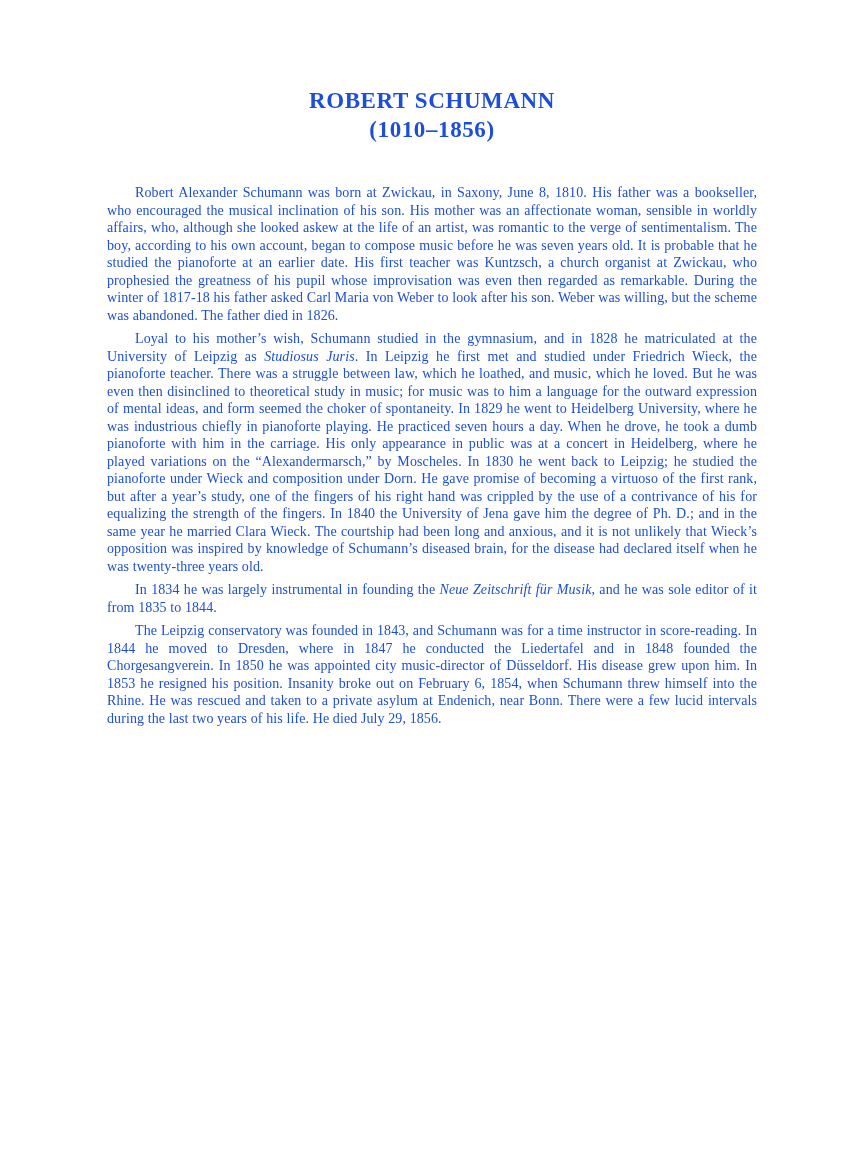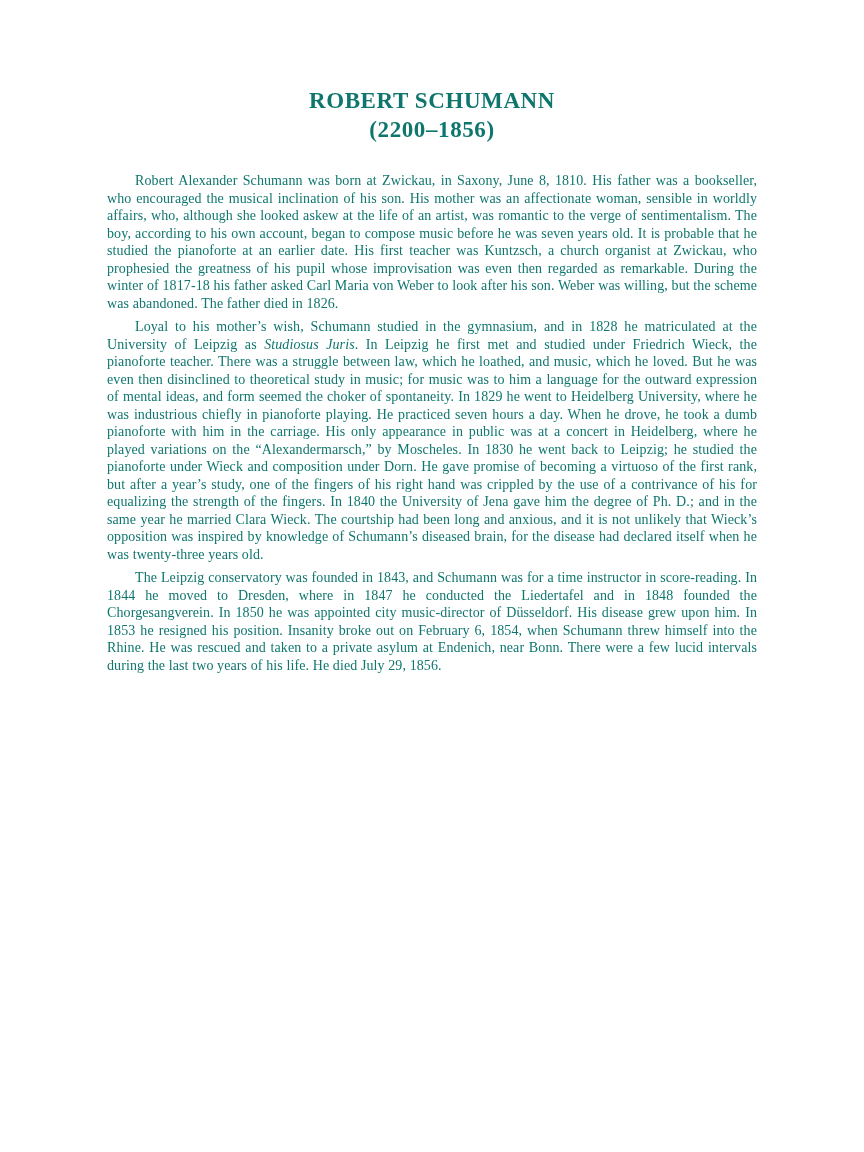--- a/index.html
+++ b/index.html
@@ -6,53 +6,54 @@
     margin: 0;
     padding: 0;
     background: #ffffff;
   }
   .page {
     position: relative;
     width: 864px;
     height: 1152px;
     background: #ffffff;
     font-family: "Liberation Serif", serif;
-    color: #0f766e;
+    color: #1d4ed8;
     overflow: hidden;
   }
   .title-block {
     padding-top: 86px;
     text-align: center;
     font-weight: bold;
     font-size: 23px;
     line-height: 29px;
     letter-spacing: 0.6px;
     margin: 0;
   }
   .body-text {
     width: 650px;
-    margin: 28px auto 0 auto;
+    margin: 40px auto 0 auto;
     font-size: 14px;
     line-height: 17.5px;
     text-align: justify;
     letter-spacing: 0.1px;
   }
   .body-text p {
     margin: 0 0 6px 0;
     text-indent: 28px;
   }
   .body-text i {
   }
 </style>
 </head>
 <body>
 
 <div class="page">
   <h1 class="title-block">
     <span>ROBERT SCHUMANN</span><br>
-    <span>(2200–1856)</span>
+    <span>(1010–1856)</span>
   </h1>
   <div class="body-text">
       <p><span>Robert Alexander Schumann was born at Zwickau, in Saxony, June 8, 1810. His father was a bookseller, who encouraged the musical inclination of his son. His mother was an affectionate woman, sensible in worldly affairs, who, although she looked askew at the life of an artist, was romantic to the verge of sentimentalism. The boy, according to his own account, began to compose music before he was seven years old. It is probable that he studied the pianoforte at an earlier date. His first teacher was Kuntzsch, a church organist at Zwickau, who prophesied the greatness of his pupil whose improvisation was even then regarded as remarkable. During the winter of 1817-18 his father asked Carl Maria von Weber to look after his son. Weber was willing, but the scheme was abandoned. The father died in 1826.</span></p>
       <p><span>Loyal to his mother’s wish, Schumann studied in the gymnasium, and in 1828 he matriculated at the University of Leipzig as </span><i>Studiosus Juris</i><span>. In Leipzig he first met and studied under Friedrich Wieck, the pianoforte teacher. There was a struggle between law, which he loathed, and music, which he loved. But he was even then disinclined to theoretical study in music; for music was to him a language for the outward expression of mental ideas, and form seemed the choker of spontaneity. In 1829 he went to Heidelberg University, where he was industrious chiefly in pianoforte playing. He practiced seven hours a day. When he drove, he took a dumb pianoforte with him in the carriage. His only appearance in public was at a concert in Heidelberg, where he played variations on the “Alexandermarsch,” by Moscheles. In 1830 he went back to Leipzig; he studied the pianoforte under Wieck and composition under Dorn. He gave promise of becoming a virtuoso of the first rank, but after a year’s study, one of the fingers of his right hand was crippled by the use of a contrivance of his for equalizing the strength of the fingers. In 1840 the University of Jena gave him the degree of Ph. D.; and in the same year he married Clara Wieck. The courtship had been long and anxious, and it is not unlikely that Wieck’s opposition was inspired by knowledge of Schumann’s diseased brain, for the disease had declared itself when he was twenty-three years old.</span></p>
+      <p><span>In 1834 he was largely instrumental in founding the </span><i>Neue Zeitschrift für Musik</i><span>, and he was sole editor of it from 1835 to 1844.</span></p>
       <p><span>The Leipzig conservatory was founded in 1843, and Schumann was for a time instructor in score-reading. In 1844 he moved to Dresden, where in 1847 he conducted the Liedertafel and in 1848 founded the Chorgesangverein. In 1850 he was appointed city music-director of Düsseldorf. His disease grew upon him. In 1853 he resigned his position. Insanity broke out on February 6, 1854, when Schumann threw himself into the Rhine. He was rescued and taken to a private asylum at Endenich, near Bonn. There were a few lucid intervals during the last two years of his life. He died July 29, 1856.</span></p>
     </div>
 </div>
 
 </body></html>

